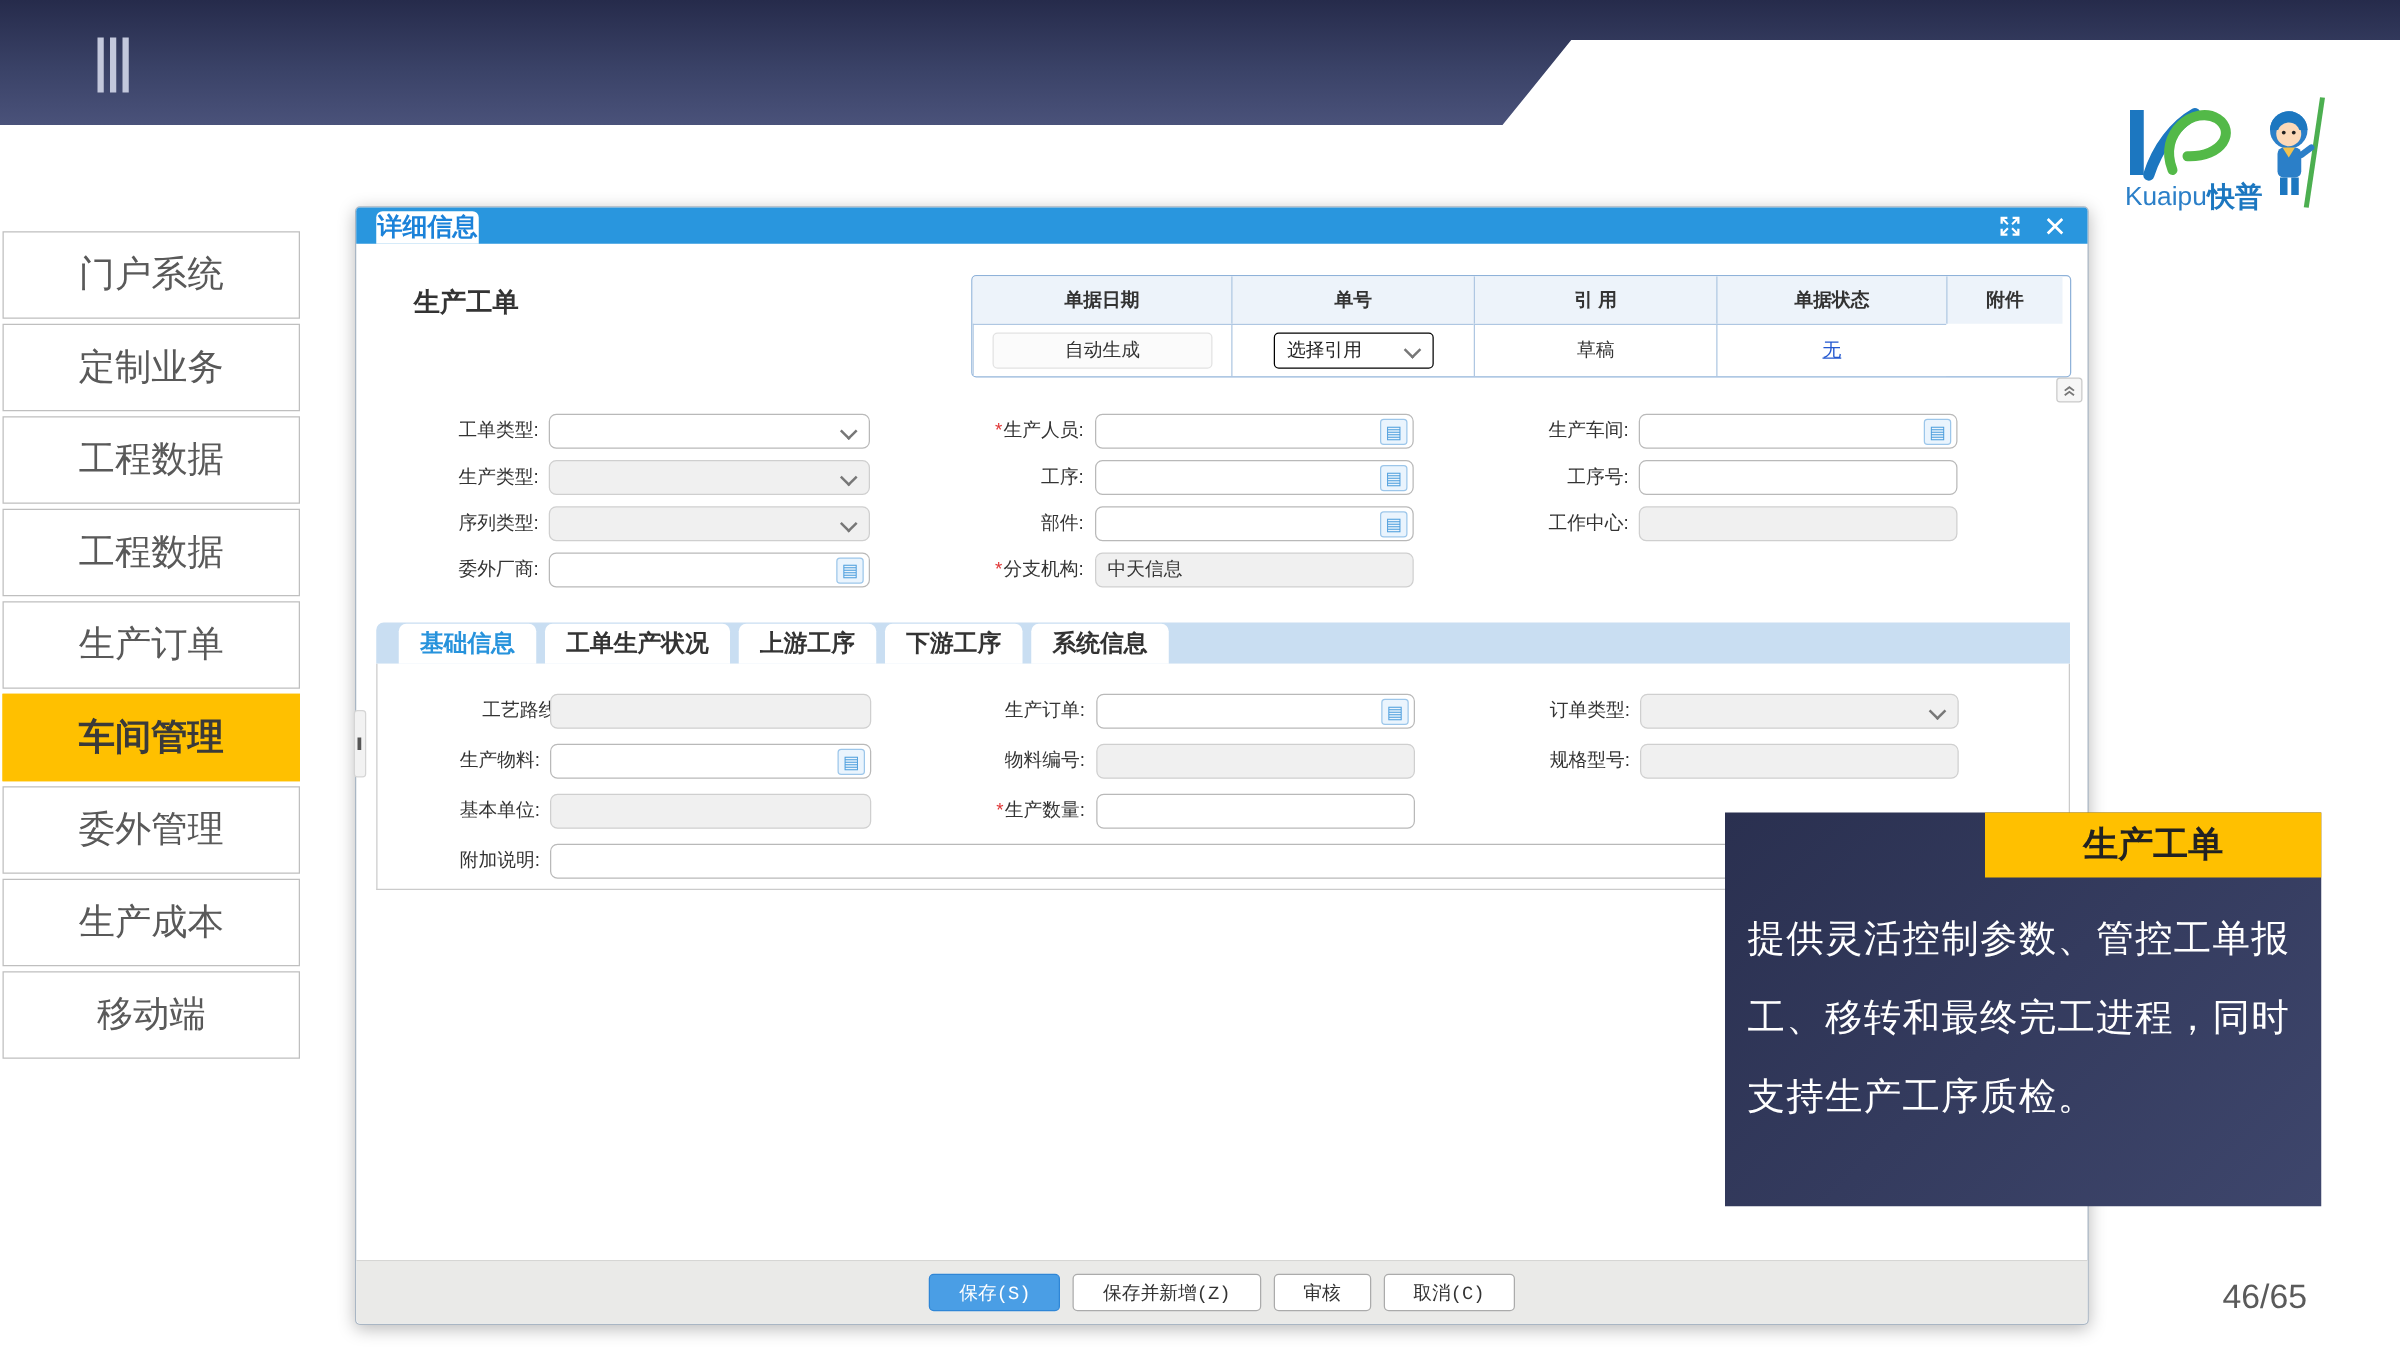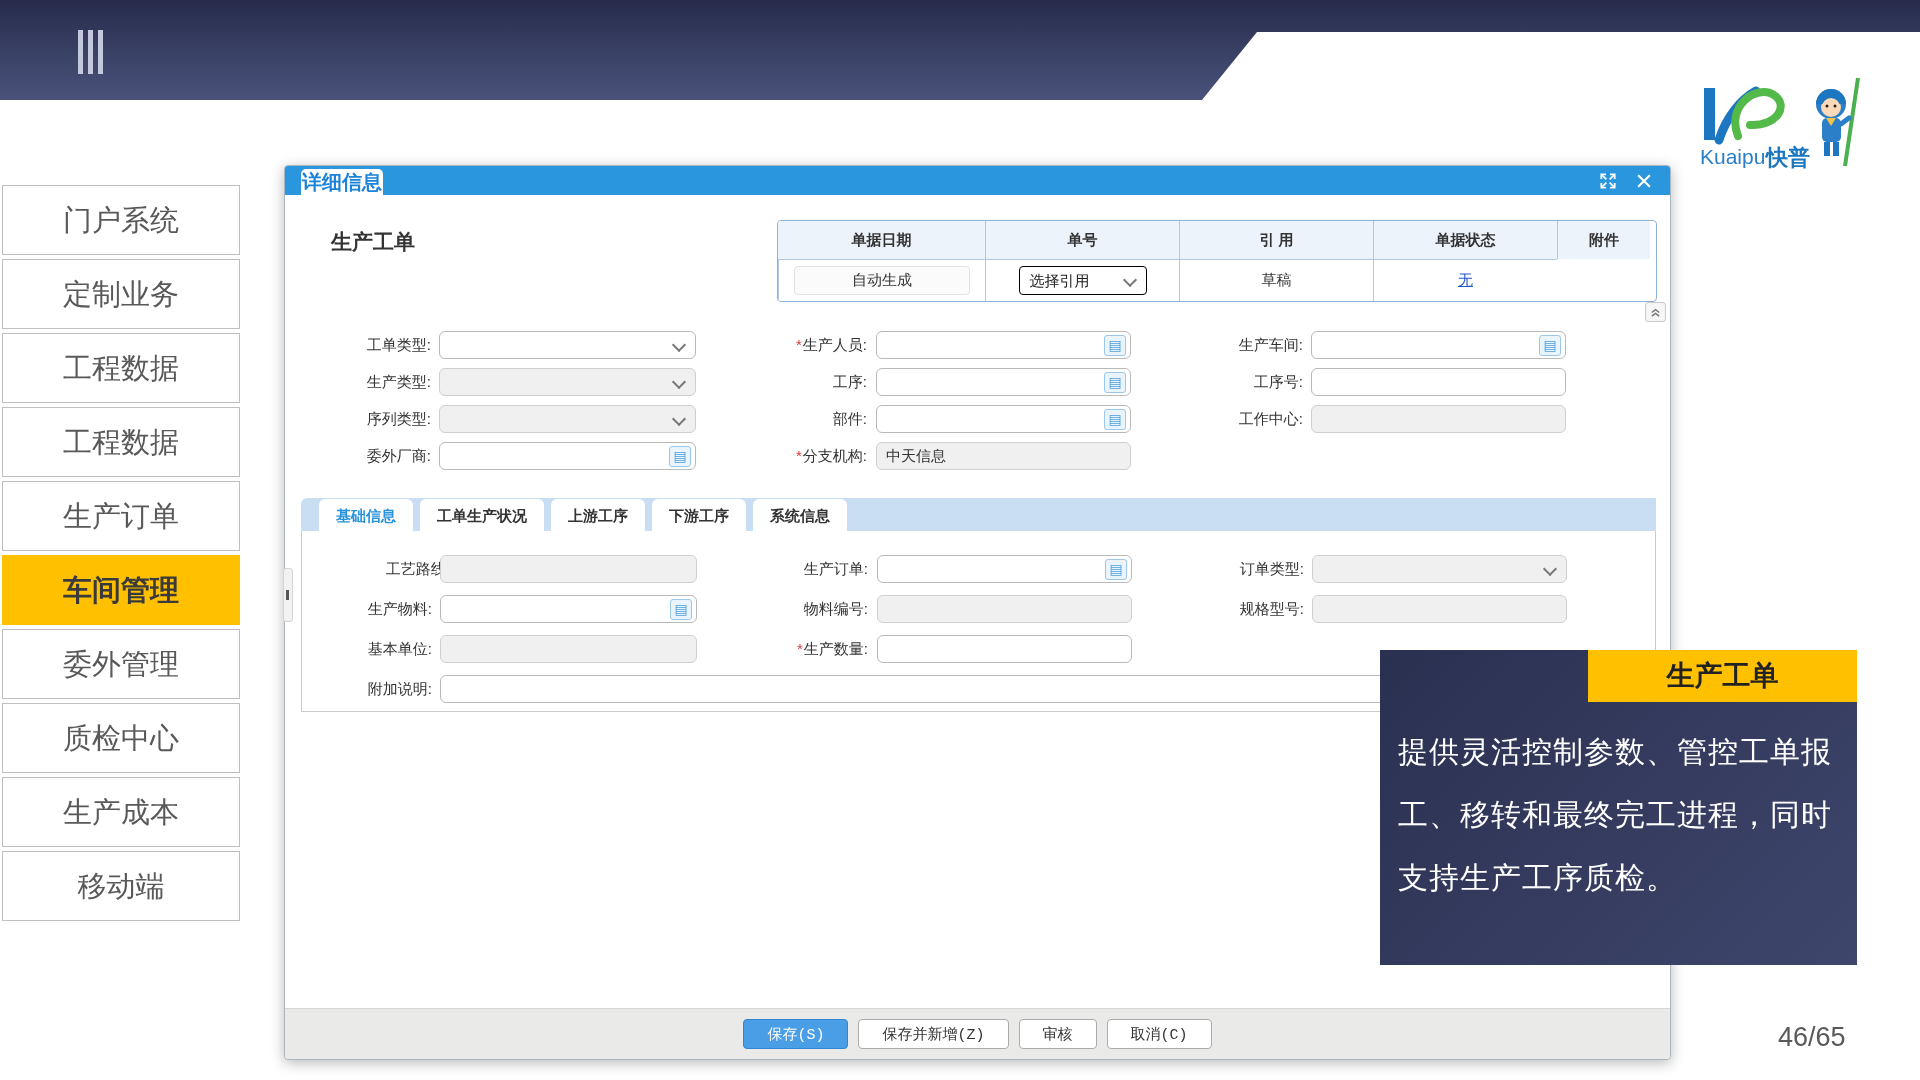--- a/index.html
+++ b/index.html
@@ -66,21 +66,21 @@
         transform:rotate(45deg);}
   .lk{position:absolute;right:4px;top:3px;width:20px;height:19px;background:#EAF4FD;
       border:1px solid #9CC6EA;border-radius:3px;color:#4E9EDD;font-size:14px;
       line-height:18px;text-align:center;cursor:pointer;}
   .val{display:block;padding-left:9px;font-size:15px;color:#333;line-height:26px;}
   
   .tabstrip{position:absolute;left:16px;top:332px;width:1355px;height:33px;
             background:#C9DEF2;border-radius:6px 0 0 0;display:flex;align-items:flex-end;
             padding-left:0;box-sizing:border-box;}
   .dtab{height:32px;margin-left:7px;padding:0 17px;background:#fff;border-radius:6px 6px 0 0;
-        font-size:15px;font-weight:bold;color:#333;line-height:33px;cursor:pointer;}
+        font-size:19px;font-weight:bold;color:#333;line-height:33px;cursor:pointer;}
   .dtab:first-child{margin-left:18px;}
   .dtab.active{color:#2793DC;}
   .tabpanel{position:absolute;left:16px;top:365px;width:1355px;height:181px;
             box-sizing:border-box;background:#fff;border:1px solid #CBCBCB;border-top:none;}
   
   .dlg-footer{position:absolute;left:0;right:0;top:842px;height:50px;background:#EAEAE8;
               border-top:1px solid #D6D6D4;border-radius:0 0 4px 4px;display:flex;
               align-items:center;justify-content:center;gap:10px;}
   .btn{box-sizing:border-box;height:30px;padding:0 23px;background:#fff;
        border:1px solid #ABABAB;border-radius:4px;font-size:15px;color:#333;
@@ -137,21 +137,20 @@
 </div>
 
 <div class="sidebar">
   <div class="side-item">门户系统</div>
   <div class="side-item">定制业务</div>
   <div class="side-item">工程数据</div>
   <div class="side-item">工程数据</div>
   <div class="side-item">生产订单</div>
   <div class="side-item active">车间管理</div>
   <div class="side-item">委外管理</div>
-  <div class="side-item">质检中心</div>
   <div class="side-item">生产成本</div>
   <div class="side-item">移动端</div>
 </div>
 
 <div class="dlg">
 
   <div class="titlebar">
     <div class="doc-tab">详细信息</div>
     <span class="tb-ic ic-expand">
       <svg width="20" height="20" viewBox="0 0 24 24">

